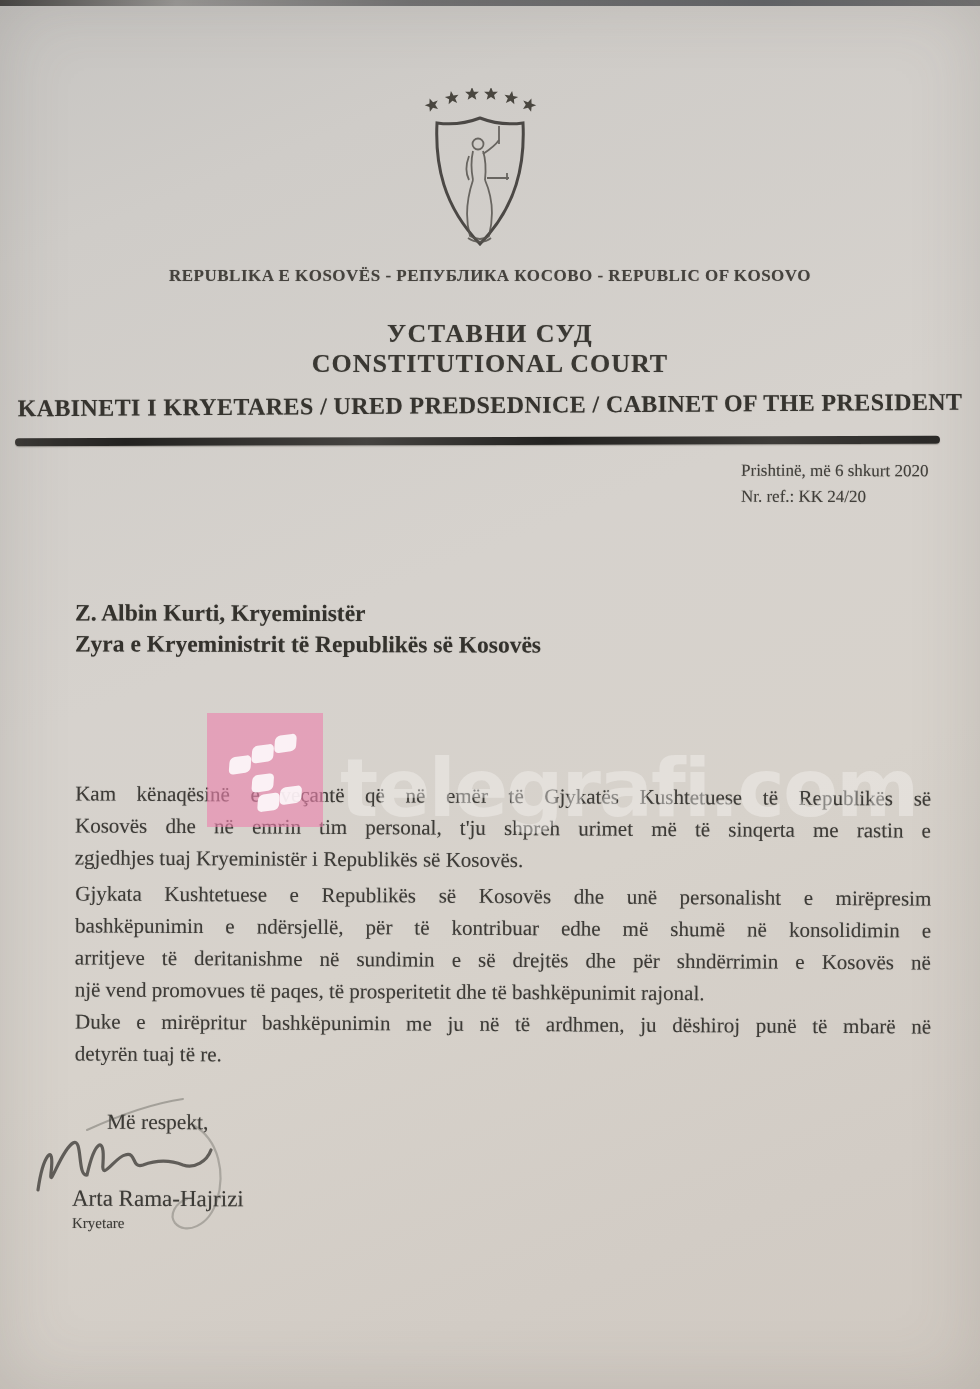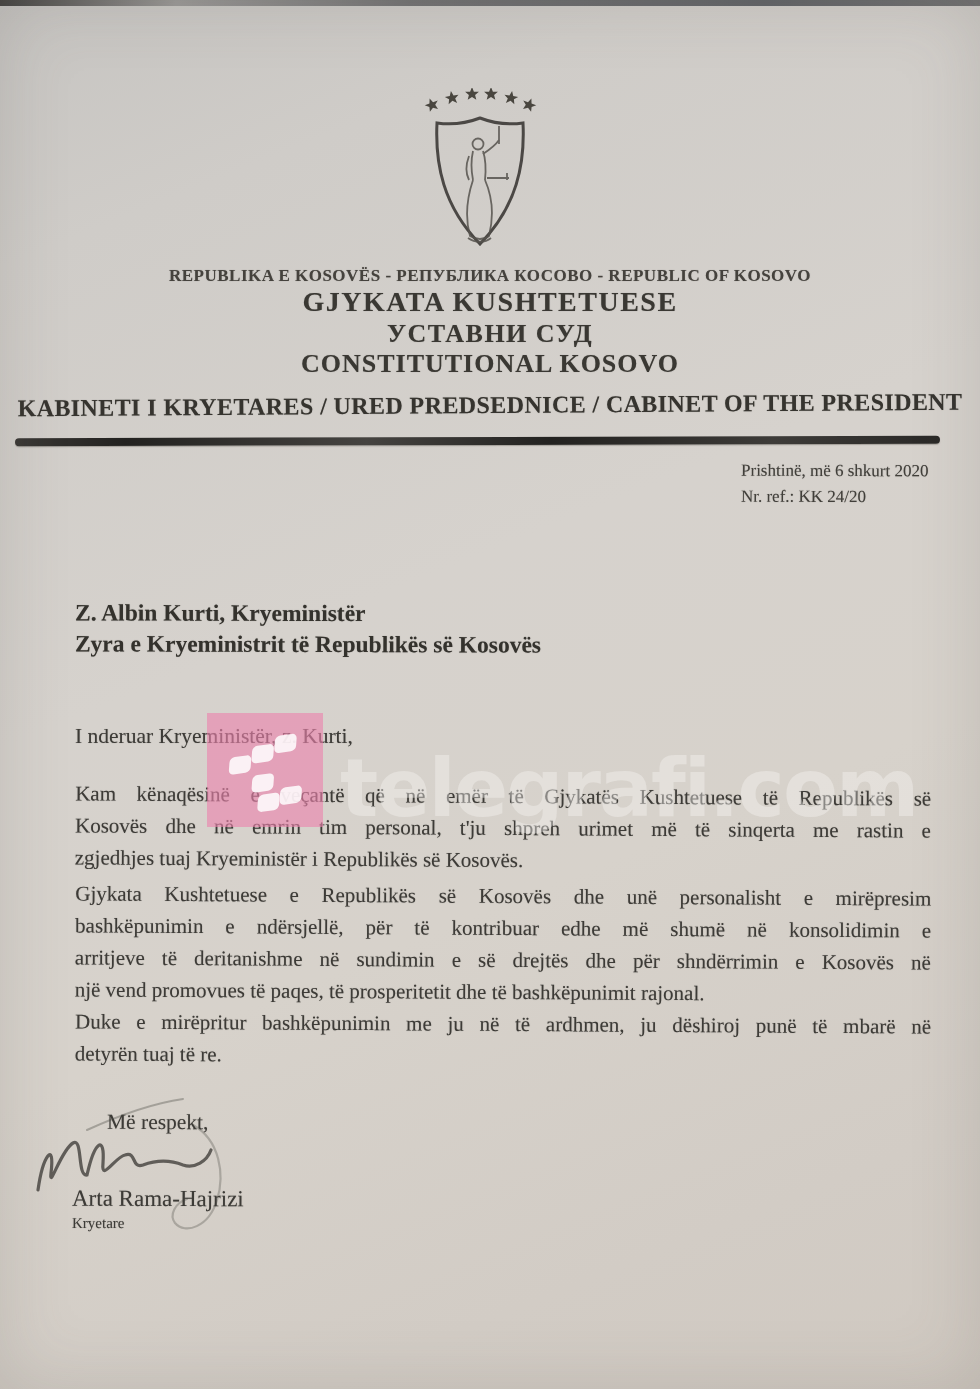--- a/index.html
+++ b/index.html
@@ -83,37 +83,35 @@
       <path d="M68,66 C74,62 80,58 84,52"></path>
       <path d="M84,38 L84,56"></path>
       <path d="M72,90 L94,90 M92,85 L92,92"></path>
       <path d="M54,68 C51,76 50,84 54,92"></path>
       <path d="M58,92 C52,110 50,130 55,148 C61,152 69,152 74,148 C79,128 77,108 70,92"></path>
       <path d="M53,150 C60,155 70,155 76,150"></path>
     </g>
   </svg>
 
   <div class="abs center hdr1 ink">REPUBLIKA E KOSOVËS - РЕПУБЛИКА КОСОВО - REPUBLIC OF KOSOVO</div>
-  <div class="abs center hdr2 ink">GJYKATA KUSHTETUESE</div>
   <div class="abs center hdr3 ink">УСТАВНИ СУД</div>
-  <div class="abs center hdr4 ink">CONSTITUTIONAL KOSOVO</div>
+  <div class="abs center hdr4 ink">CONSTITUTIONAL COURT</div>
   <div class="abs center cabinet ink">KABINETI I KRYETARES / URED PREDSEDNICE / CABINET OF THE PRESIDENT</div>
   <div class="abs divider"></div>
 
   <div class="abs dateblock ink">
     <div>Prishtinë, më 6 shkurt 2020</div>
     <div>Nr. ref.: KK 24/20</div>
   </div>
 
   <div class="abs recipient ink">
     <div>Z. Albin Kurti, Kryeministër</div>
     <div>Zyra e Kryeministrit të Republikës së Kosovës</div>
   </div>
 
-  <div class="abs salutation ink">I nderuar Kryeministër, z. Kurti,</div>
 
   <div class="abs para p1 ink">
     <div class="jline">Kam kënaqësinë e veçantë që në emër të Gjykatës Kushtetuese të Republikës së</div>
     <div class="jline">Kosovës dhe në emrin tim personal, t'ju shpreh urimet më të sinqerta me rastin e</div>
     <div class="jlast">zgjedhjes tuaj Kryeministër i Republikës së Kosovës.</div>
   </div>
 
   <div class="abs para p2 ink">
     <div class="jline">Gjykata Kushtetuese e Republikës së Kosovës dhe unë personalisht e mirëpresim</div>
     <div class="jline">bashkëpunimin e ndërsjellë, për të kontribuar edhe më shumë në konsolidimin e</div>

